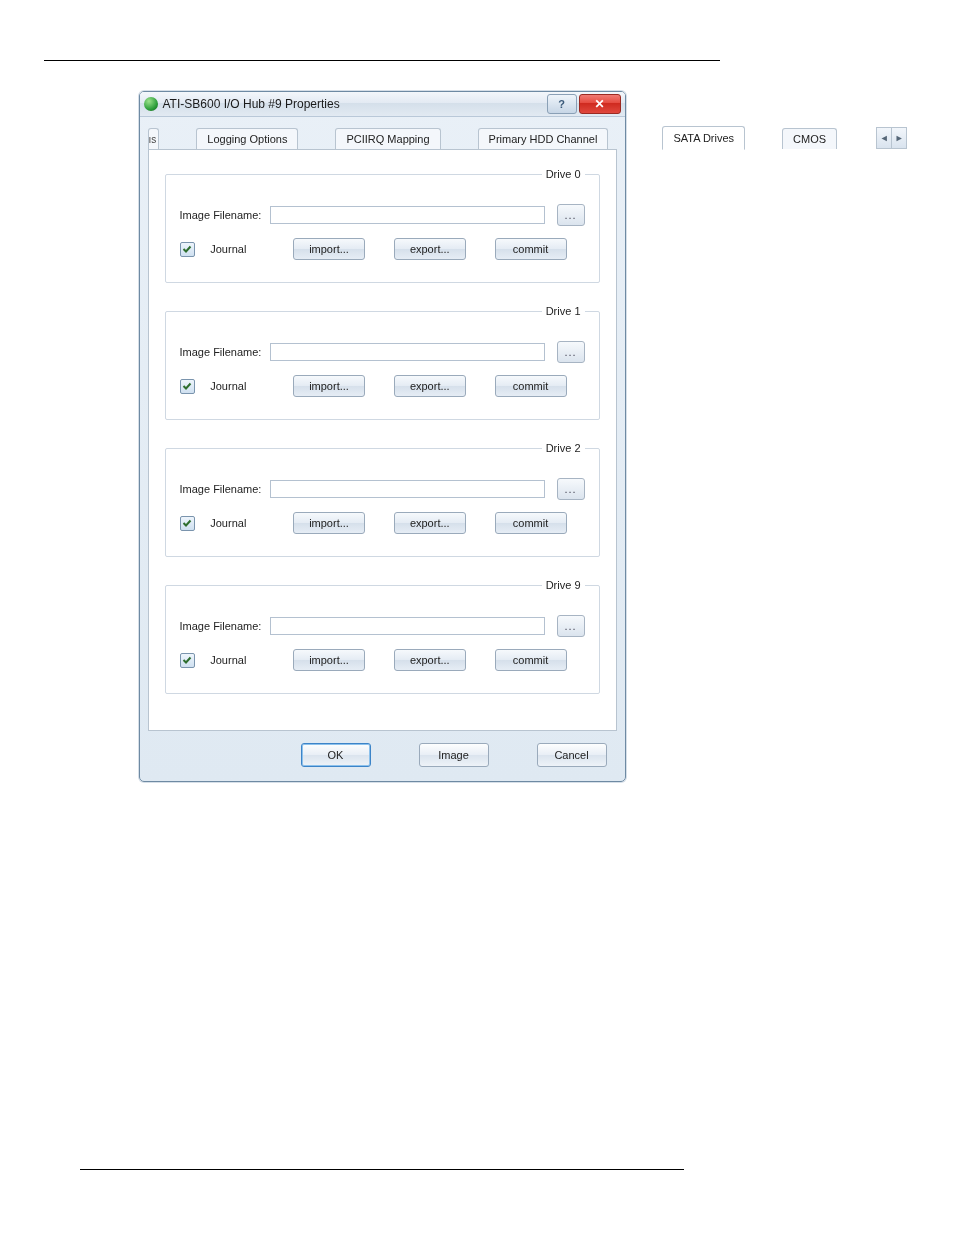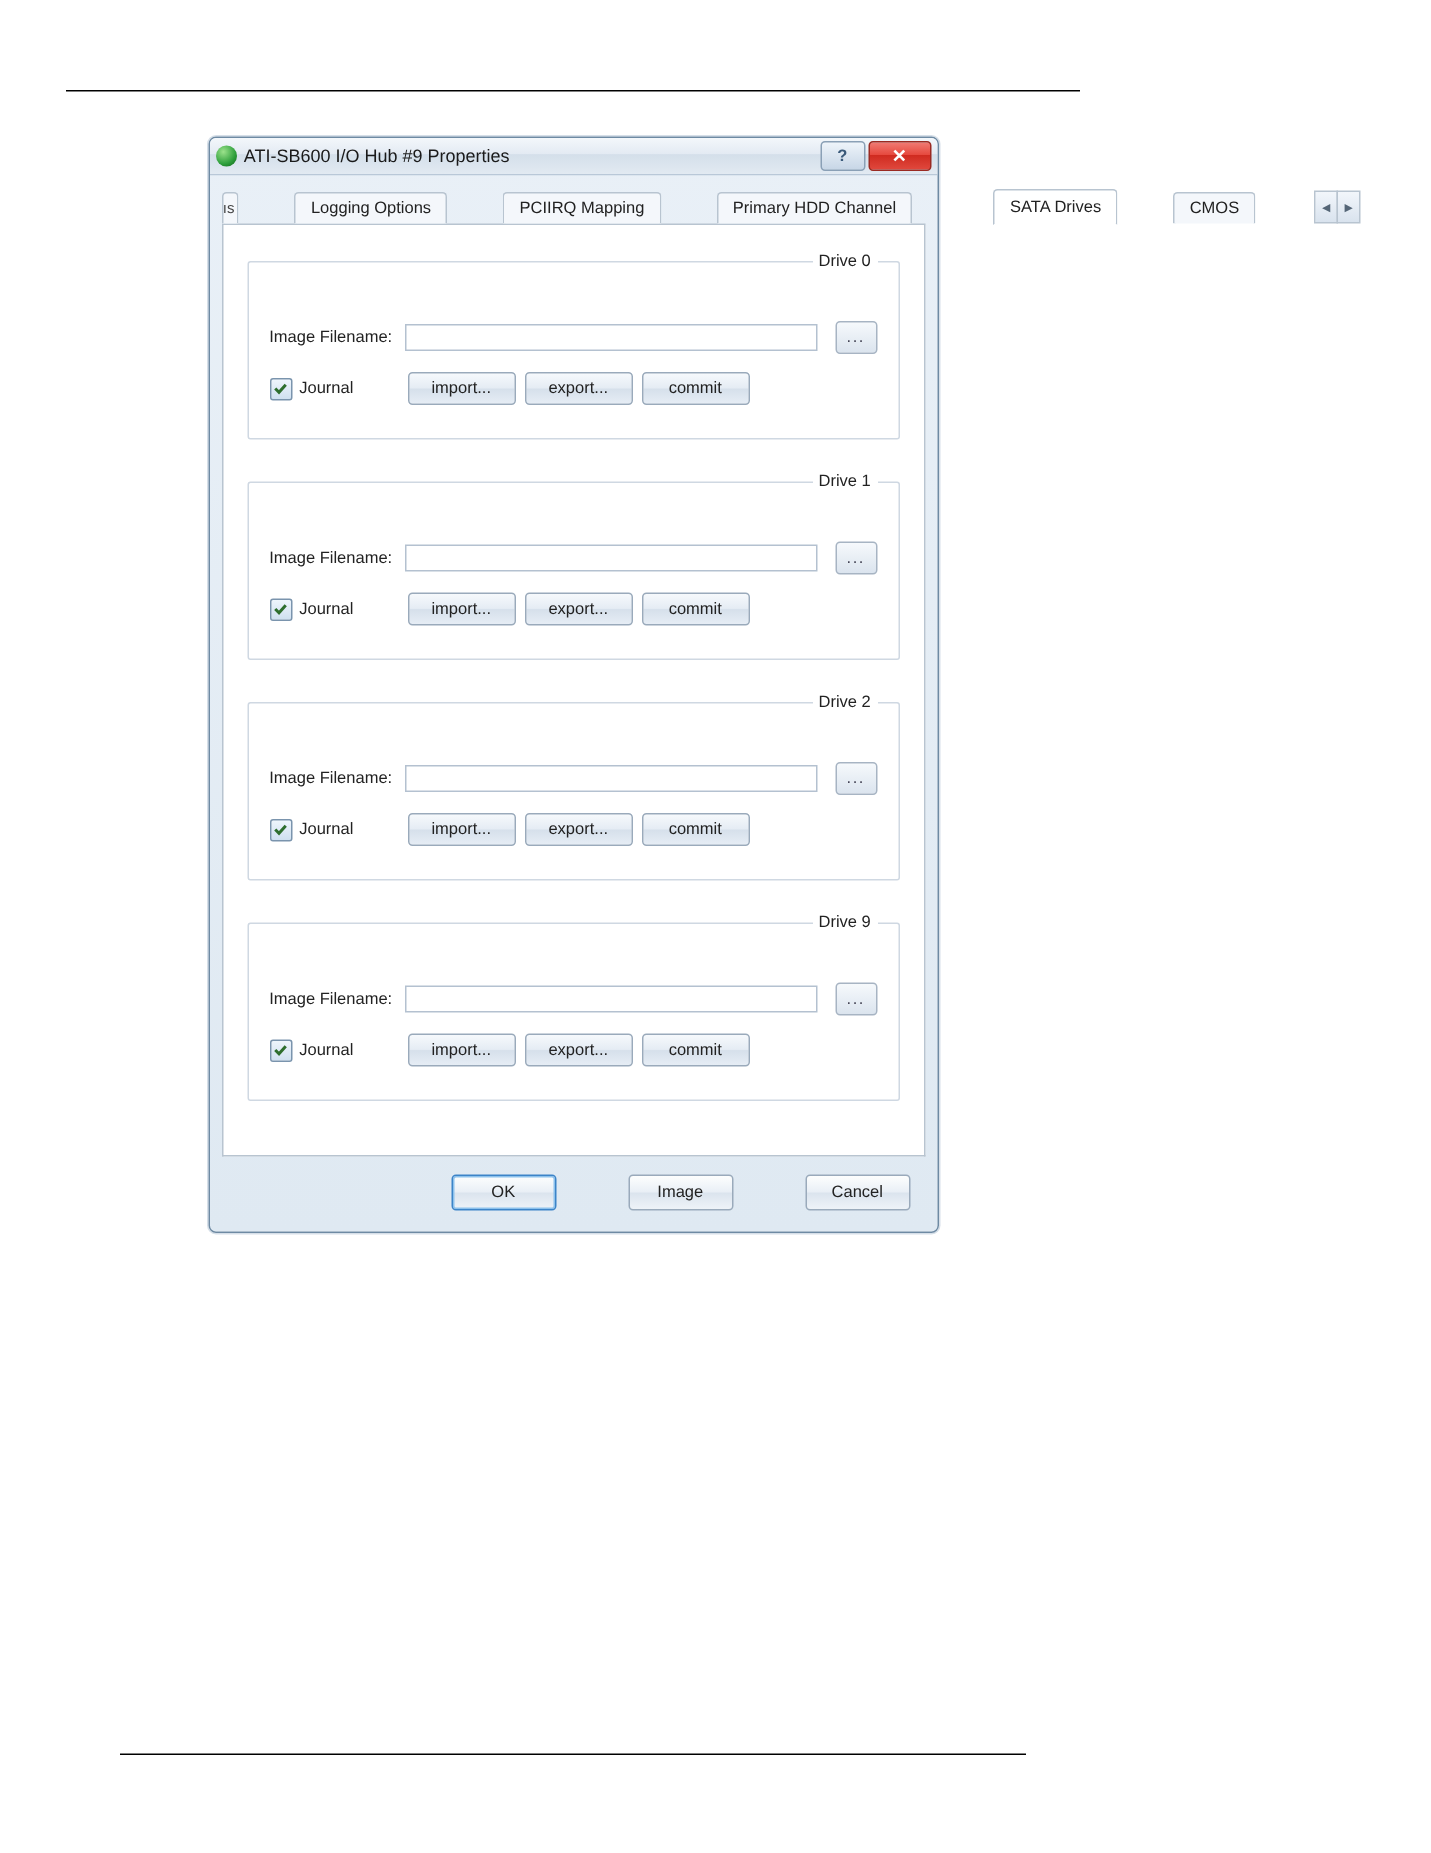--- a/index.html
+++ b/index.html
@@ -30,30 +30,30 @@
   .tab{border:1px solid #b8c4d0;border-bottom:none;border-top-left-radius:3px;border-top-right-radius:3px;background:#f4f7fb;height:20px;display:flex;align-items:center;padding:0 10px;margin-left:-1px;font-size:11px;color:#222;white-space:nowrap;}
   .tab.selected{background:#fff;height:22px;position:relative;z-index:2;border-bottom:1px solid #fff;margin-bottom:-1px;margin-left:16px;}
   .tab-scroll{display:flex;margin-left:2px;}
   .tab-scroll .sbtn{width:14px;height:20px;border:1px solid #b8c4d0;background:linear-gradient(to bottom,#f2f6fb,#d9e3ee);display:flex;align-items:center;justify-content:center;font-size:9px;color:#567;margin-left:-1px;}
 
   .tabpanel{background:#fff;border:1px solid #b8c4d0;border-top:none;padding:18px 16px 30px 16px;}
 
   
   fieldset.drive{border:1px solid #cfd8e2;border-radius:2px;margin:0 0 22px 0;padding:12px 14px 22px 14px;}
   fieldset.drive legend{font-size:11px;color:#222;padding:0 4px;text-align:right;}
-  .row{display:flex;align-items:center;margin-top:22px;}
+  .row{display:flex;align-items:center;margin-top:12px;}
   .lbl{width:90px;text-align:left;color:#222;font-size:11px;}
   .txt{flex:1;height:18px;border:1px solid #b4c1d0;background:#fff;box-sizing:border-box;}
   .browse{width:26px;height:20px;margin-left:12px;border:1px solid #a7b4c3;border-radius:3px;
     background:linear-gradient(to bottom,#f6f9fc,#dbe4ee);display:flex;align-items:center;justify-content:center;color:#445;font-size:11px;letter-spacing:1px;}
-  .row2{display:flex;align-items:center;margin-top:12px;}
+  .row2{display:flex;align-items:center;margin-top:12px;justify-content:space-between;}
   .chk{width:13px;height:13px;border:1px solid #7a94ad;border-radius:2px;background:linear-gradient(to bottom,#eef5fc,#cfe0f0);display:flex;align-items:center;justify-content:center;margin-right:5px;}
   .chk svg{width:10px;height:10px;}
   .chk-label{width:72px;font-size:11px;color:#222;}
-  .btn{width:70px;height:20px;margin-right:6px;border:1px solid #9aaabb;border-radius:3px;
+  .btn{width:70px;height:20px;margin-right:18px;border:1px solid #9aaabb;border-radius:3px;
     background:linear-gradient(to bottom,#f6f9fc 0%,#e5ecf4 48%,#d6e0eb 52%,#e6edf5 100%);
     display:flex;align-items:center;justify-content:center;font-size:11px;color:#222;}
 
   
   .dlg-buttons{display:flex;justify-content:flex-end;gap:10px;padding:12px 10px 4px 10px;}
   .dlg-btn{width:68px;height:22px;border:1px solid #9aaabb;border-radius:3px;
     background:linear-gradient(to bottom,#fdfefe 0%,#e9eff6 48%,#dbe4ee 52%,#eef3f8 100%);
     display:flex;align-items:center;justify-content:center;font-size:11px;color:#222;margin-left:38px;}
   .dlg-btn.default{border:1px solid #3c84c8;box-shadow:0 0 0 1px #8cc1ec inset;}
 </style>

